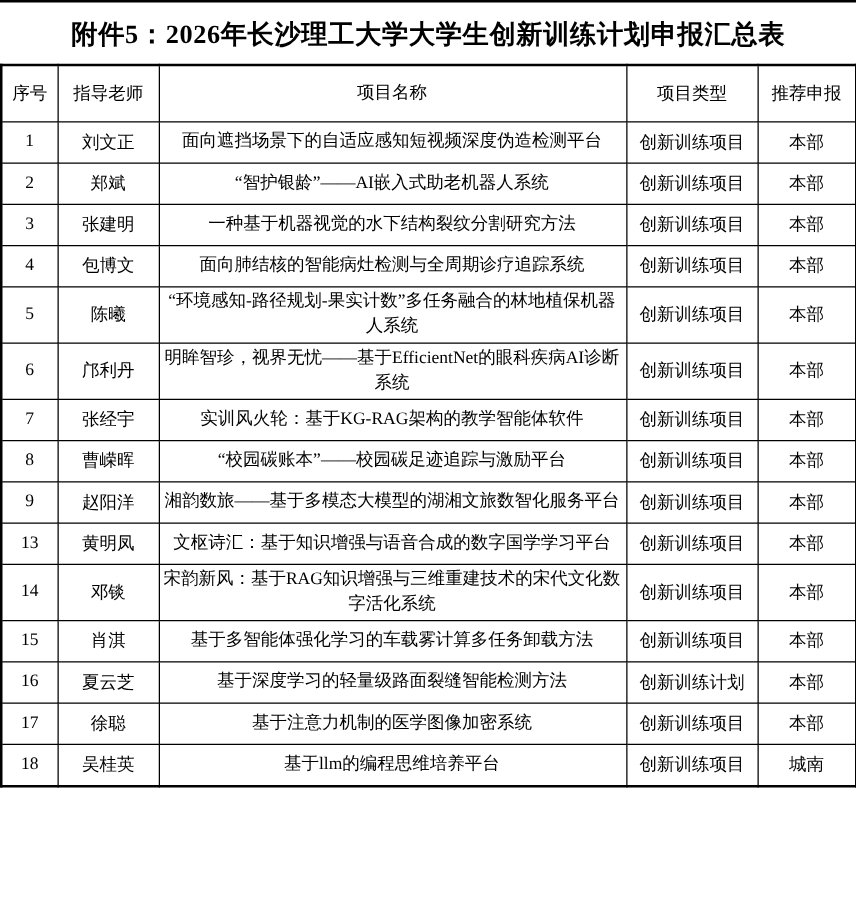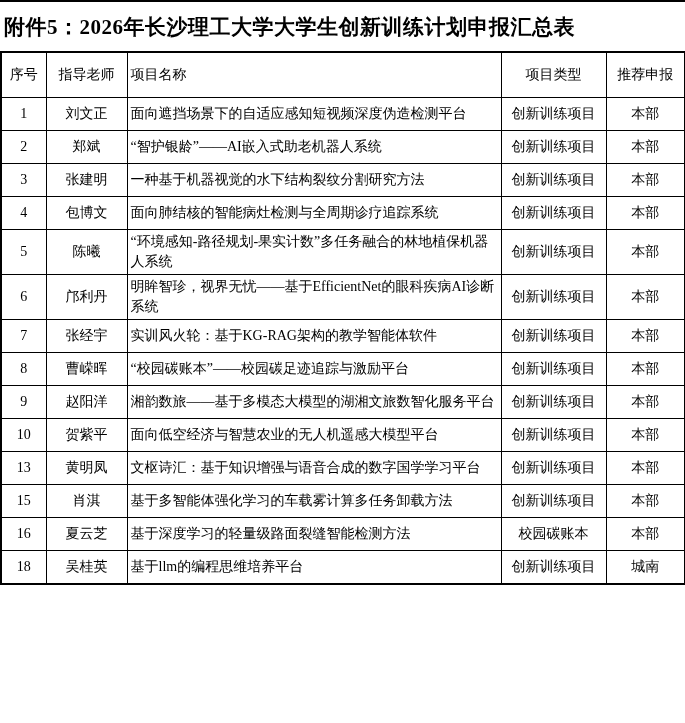--- a/index.html
+++ b/index.html
@@ -18,20 +18,21 @@
   .top-rule {
     width: 685px;
     height: 0;
     border-top: 2px solid #000000;
   }
   .title {
     margin: 11px 4px 10px 4px;
     font-size: 21px;
     line-height: 28px;
     font-weight: bold;
+    text-align: center;
     letter-spacing: 0.5px;
     white-space: nowrap;
   }
   table.summary {
     border-collapse: collapse;
     table-layout: fixed;
     width: 684px;
     margin-left: 0;
     border: 2px solid #000000;
     font-size: 14px;
@@ -50,21 +51,21 @@
     margin-top: 24px;
   }
   tbody td {
     height: 28px;
     padding: 1px 2px;
   }
   .c-no, .c-teacher, .c-type, .c-campus {
     text-align: center;
   }
   .c-project {
-    text-align: left;
+    text-align: center;
     padding: 2px 4px 2px 3px;
     line-height: 20px;
   }
 </style>
 </head>
 <body>
 
 <div class="page">
   <div class="top-rule"></div>
   <h1 class="title">附件5：2026年长沙理工大学大学生创新训练计划申报汇总表</h1>
@@ -143,45 +144,52 @@
           <td class="c-campus">本部</td>
         </tr>
         <tr>
           <td class="c-no">9</td>
           <td class="c-teacher">赵阳洋</td>
           <td class="c-project">湘韵数旅——基于多模态大模型的湖湘文旅数智化服务平台</td>
           <td class="c-type">创新训练项目</td>
           <td class="c-campus">本部</td>
         </tr>
         <tr>
-          <td class="c-no">10</td>
-          <td class="c-teacher">贺紫平</td>
-          <td class="c-project">面向低空经济与智慧农业的无人机遥感大模型平台</td>
+          <td class="c-no">13</td>
+          <td class="c-teacher">黄明凤</td>
+          <td class="c-project">文枢诗汇：基于知识增强与语音合成的数字国学学习平台</td>
           <td class="c-type">创新训练项目</td>
           <td class="c-campus">本部</td>
         </tr>
         <tr>
-          <td class="c-no">13</td>
-          <td class="c-teacher">黄明凤</td>
-          <td class="c-project">文枢诗汇：基于知识增强与语音合成的数字国学学习平台</td>
+          <td class="c-no">14</td>
+          <td class="c-teacher">邓锬</td>
+          <td class="c-project">宋韵新风：基于RAG知识增强与三维重建技术的宋代文化数字活化系统</td>
           <td class="c-type">创新训练项目</td>
           <td class="c-campus">本部</td>
         </tr>
         <tr>
           <td class="c-no">15</td>
           <td class="c-teacher">肖淇</td>
           <td class="c-project">基于多智能体强化学习的车载雾计算多任务卸载方法</td>
           <td class="c-type">创新训练项目</td>
           <td class="c-campus">本部</td>
         </tr>
         <tr>
           <td class="c-no">16</td>
           <td class="c-teacher">夏云芝</td>
           <td class="c-project">基于深度学习的轻量级路面裂缝智能检测方法</td>
-          <td class="c-type">校园碳账本</td>
+          <td class="c-type">创新训练计划</td>
+          <td class="c-campus">本部</td>
+        </tr>
+        <tr>
+          <td class="c-no">17</td>
+          <td class="c-teacher">徐聪</td>
+          <td class="c-project">基于注意力机制的医学图像加密系统</td>
+          <td class="c-type">创新训练项目</td>
           <td class="c-campus">本部</td>
         </tr>
         <tr>
           <td class="c-no">18</td>
           <td class="c-teacher">吴桂英</td>
           <td class="c-project">基于llm的编程思维培养平台</td>
           <td class="c-type">创新训练项目</td>
           <td class="c-campus">城南</td>
         </tr>
       </tbody>

